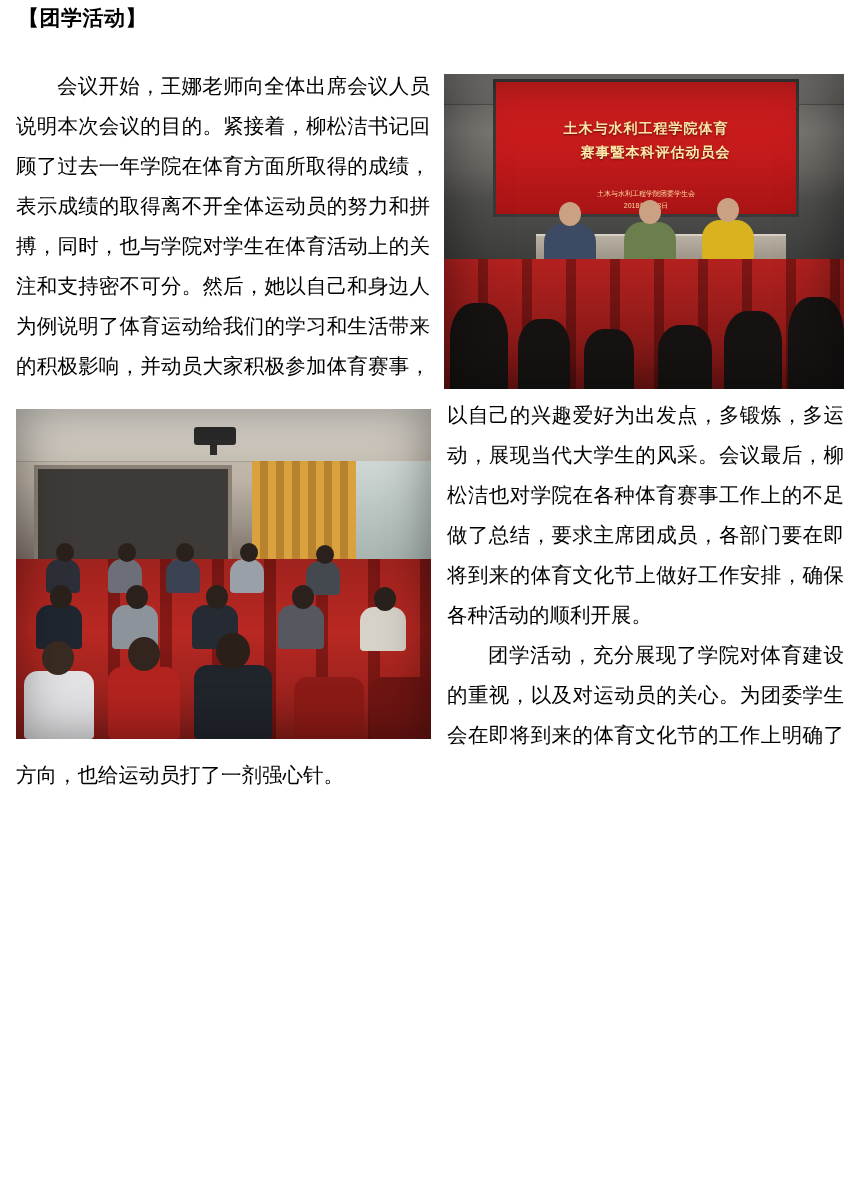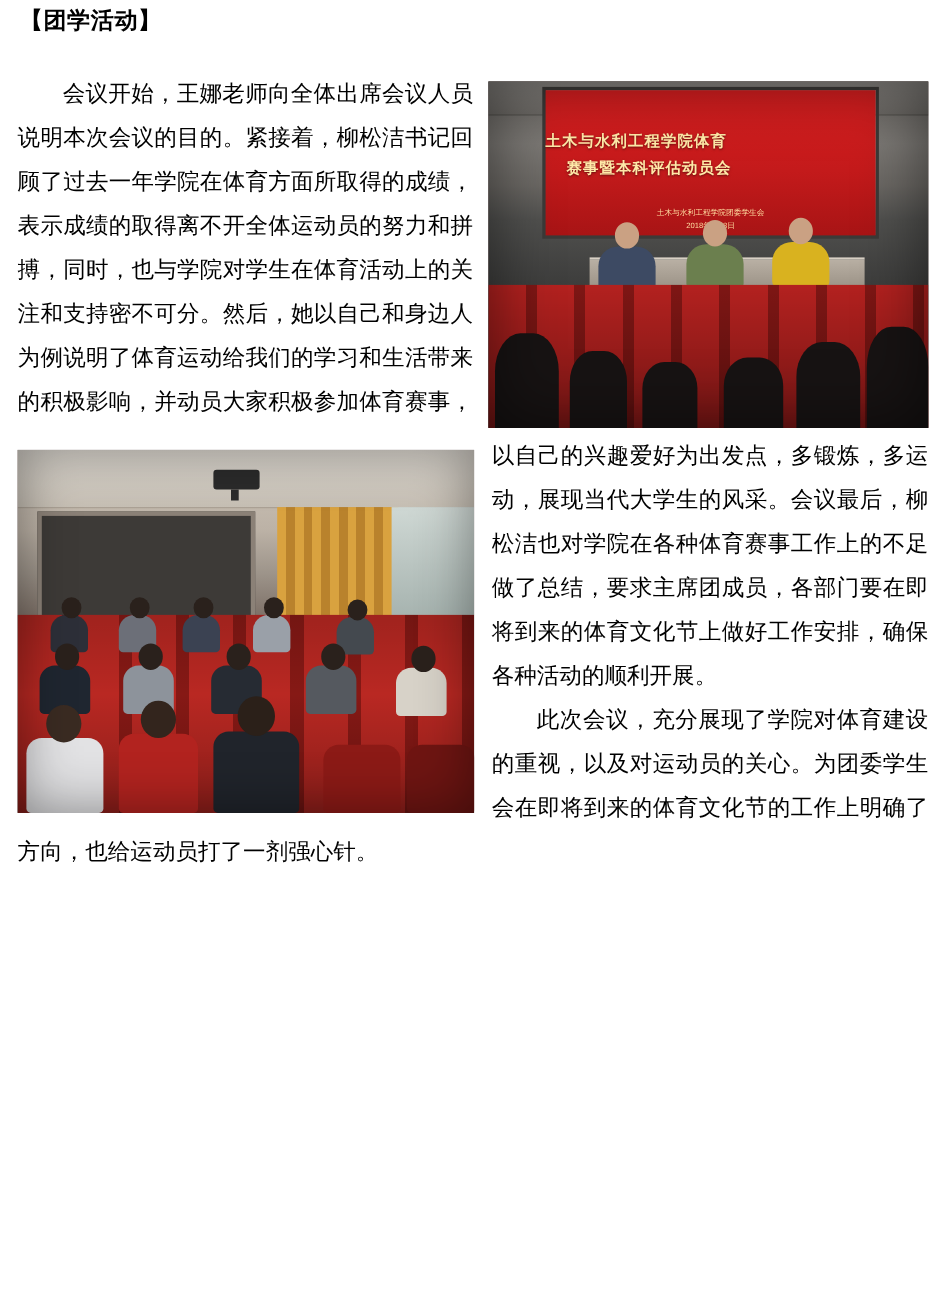--- a/index.html
+++ b/index.html
@@ -77,20 +77,21 @@
     background: linear-gradient(180deg,#6d6a66 0%,#7b7874 18%,#6a6763 30%,#50504e 40%,#3c3c3b 60%,#2a2a29 100%);
   }
   .p1-screen {
     position: absolute;
     left: 52px; top: 8px; width: 300px; height: 132px;
     background: linear-gradient(180deg,#d81f20 0%,#c41a1b 55%,#a81415 100%);
     box-shadow: 0 0 0 3px #3c3a38;
   }
   .p1-screen .line1, .p1-screen .line2 {
     position: absolute; left: 0; right: 0;
+    text-align: center;
     color: #ffe9a8;
     font-family: "Liberation Sans","DejaVu Sans",sans-serif;
     font-weight: bold;
     font-size: 14px;
     letter-spacing: 1px;
     text-shadow: 0 1px 2px rgba(0,0,0,0.5);
   }
   .p1-screen .line1 { top: 26px; }
   .p1-screen .line2 { top: 50px; margin-left: 19px; }
   .p1-screen .sub1, .p1-screen .sub2 {
@@ -225,17 +226,17 @@
       <div class="p2-torso" style="left:178px; top:256px; width:78px; height:74px; background:#20242b;"></div>
       <div class="p2-head" style="left:200px; top:224px; width:34px; height:36px; background:#2b2019;"></div>
       <div class="p2-torso" style="left:278px; top:268px; width:70px; height:62px; background:#8c1a16;"></div>
       <div class="p2-torso" style="left:354px; top:268px; width:62px; height:62px; background:#6f1512;"></div>
 
       <div class="p2-vign"></div>
     </figure>
 
     <p class="para">会议开始，王娜老师向全体出席会议人员说明本次会议的目的。紧接着，柳松洁书记回顾了过去一年学院在体育方面所取得的成绩，表示成绩的取得离不开全体运动员的努力和拼搏，同时，也与学院对学生在体育活动上的关注和支持密不可分。然后，她以自己和身边人为例说明了体育运动给我们的学习和生活带来的积极影响，并动员大家积极参加体育赛事，以自己的兴趣爱好为出发点，多锻炼，多运动，展现当代大学生的风采。会议最后，柳松洁也对学院在各种体育赛事工作上的不足做了总结，要求主席团成员，各部门要在即将到来的体育文化节上做好工作安排，确保各种活动的顺利开展。</p>
 
-    <p class="para">此次会议，充分展现了学院对体育建设的重视，以及对运动员的关心。为团委学生会在即将到来的体育文化节的工作上明确了方向，也给运动员打了一剂强心针。</p>
+    <p class="para">团学活动，充分展现了学院对体育建设的重视，以及对运动员的关心。为团委学生会在即将到来的体育文化节的工作上明确了方向，也给运动员打了一剂强心针。</p>
 
     <div class="clear"></div>
   </div>
 </div>
 
 </body></html>

